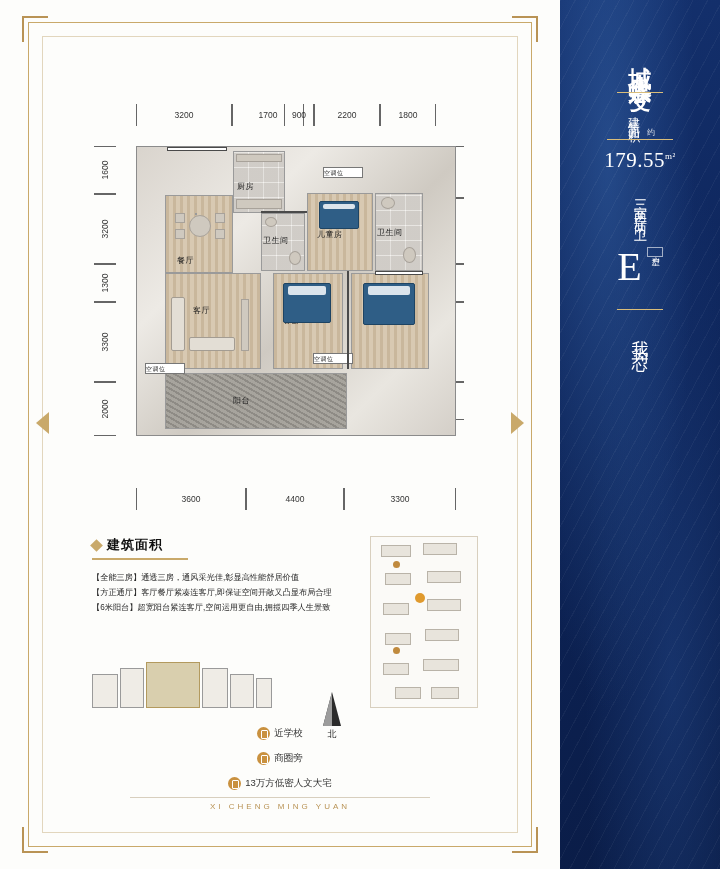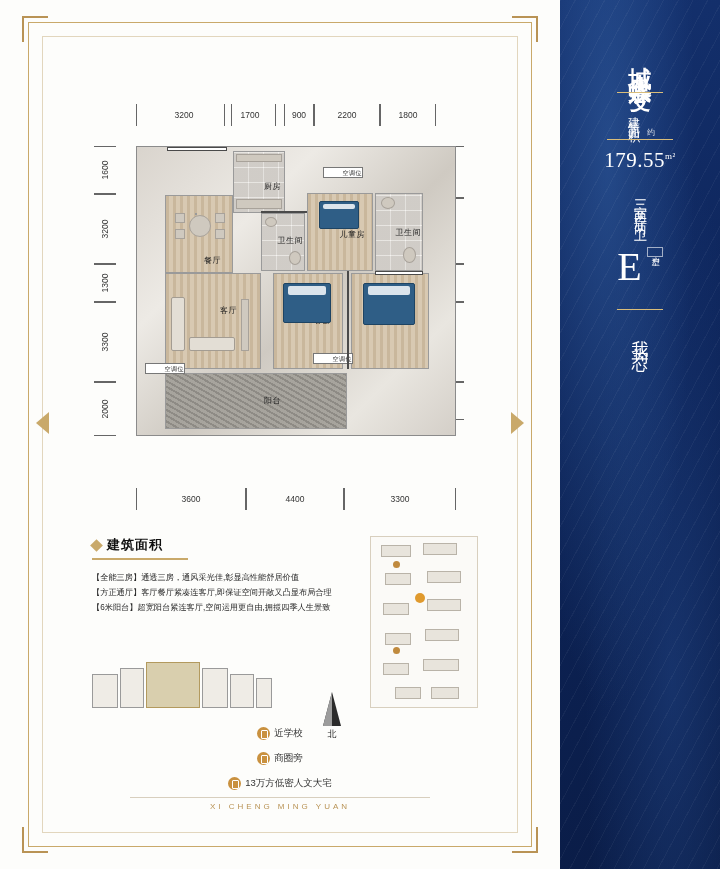--- a/index.html
+++ b/index.html
@@ -70,21 +70,21 @@
     white-space:nowrap;
   }
 
   .plan {
     position:absolute; left:48px; top:46px; width:320px; height:290px;
     background:#f2f0ec; border:1px solid #8b8b8b;
   }
   .rm { position:absolute; border:1px solid #9a9a9a; }
   .rm-lbl {
     position:absolute; font-size:8px; color:#222; letter-spacing:0.5px;
-    white-space:nowrap; text-align:right;
+    white-space:nowrap; text-align:left;
   }
   .hatch-wood {
     background:
       repeating-linear-gradient(90deg,#c9b79c 0 3px,#d8c9b2 3px 7px);
   }
   .hatch-tile {
     background:
       repeating-linear-gradient(0deg, rgba(0,0,0,.05) 0 14px, rgba(255,255,255,.35) 14px 15px),
       repeating-linear-gradient(90deg, rgba(0,0,0,.05) 0 14px, rgba(255,255,255,.35) 14px 15px),
       #e7e3dd;
@@ -244,21 +244,21 @@
     <div class="corner tr"></div>
     <div class="corner bl"></div>
     <div class="corner br"></div>
     <div class="arrow-left"></div>
     <div class="arrow-right"></div>
 
     <div class="plan-wrap">
 
       <div class="dim-top">
         <div class="dseg" style="left:0px;width:96px">3200</div>
-        <div class="dseg" style="left:88px;width:52px">1700</div>
+        <div class="dseg" style="left:96px;width:72px">1700</div>
         <div class="dseg" style="left:148px;width:30px">900</div>
         <div class="dseg" style="left:178px;width:66px">2200</div>
         <div class="dseg" style="left:244px;width:56px">1800</div>
       </div>
 
       <div class="dim-left">
         <div class="vseg" style="top:0px;height:48px">
             <span>1600</span>
           </div>
         <div class="vseg" style="top:48px;height:70px">

